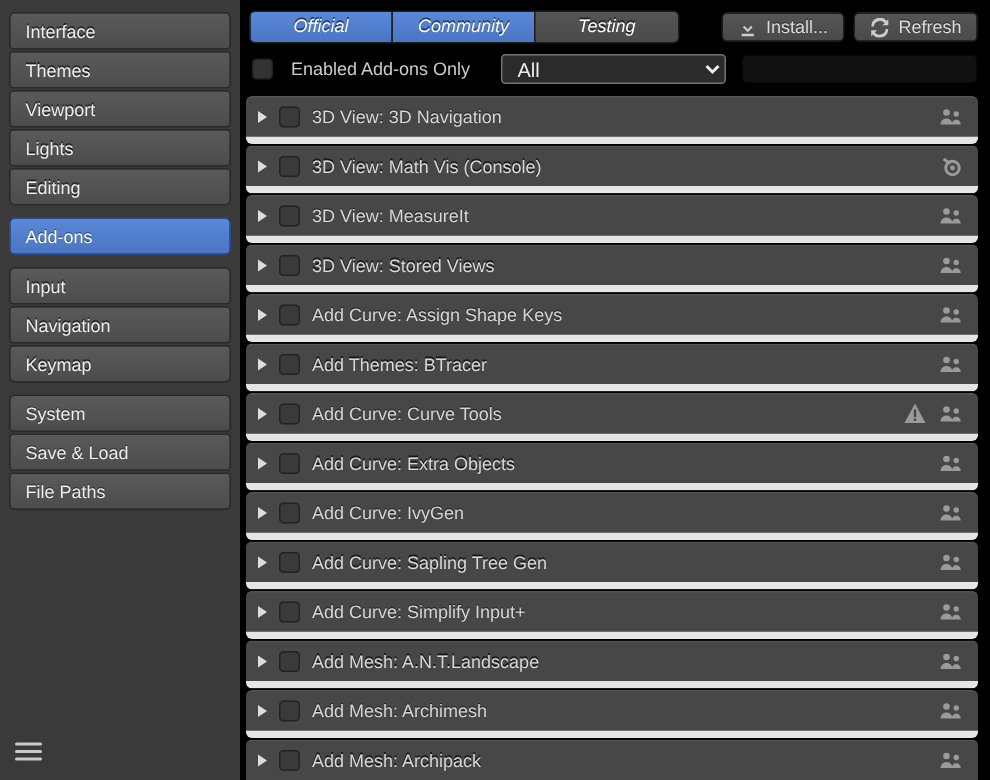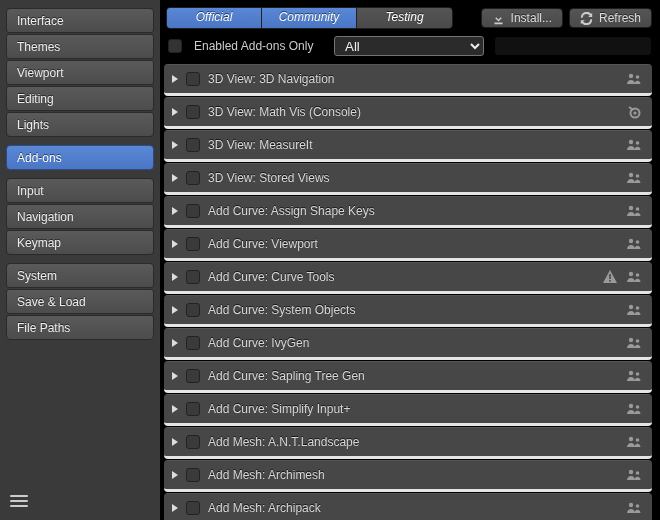--- a/index.html
+++ b/index.html
@@ -114,21 +114,21 @@
   
   .list { flex:1; overflow:hidden; padding:0 8px 8px 4px; }
   .row {
     height:32px;
     display:flex; align-items:center; gap:8px;
     padding:0 10px 0 8px;
     background:#474747;
     border-radius:4px;
     margin-bottom:1px;
     border-top:1px solid #555;
-    border-bottom:3px solid #e5e5e5;
+    border-bottom:5px solid #e5e5e5;
   }
   .disc {
     width:0;height:0;
     border-left:6px solid #ddd;
     border-top:4px solid transparent;
     border-bottom:4px solid transparent;
     cursor:pointer; flex:0 0 auto;
   }
   .row .chk { background:#3a3a3a; }
   .addon-name {
@@ -142,22 +142,22 @@
 </head>
 <body>
 
 <div class="root">
   <div class="sidebar">
     <div id="side-groups">
         <div class="side-group">
           <div class="side-item">Interface</div>
           <div class="side-item">Themes</div>
           <div class="side-item">Viewport</div>
+          <div class="side-item">Lights</div>
           <div class="side-item">Editing</div>
-          <div class="side-item">Lights</div>
         </div>
         <div class="side-group">
           <div class="side-item active">Add-ons</div>
         </div>
         <div class="side-group">
           <div class="side-item">Input</div>
           <div class="side-item">Navigation</div>
           <div class="side-item">Keymap</div>
         </div>
         <div class="side-group">
@@ -271,21 +271,21 @@
               <circle cx="5" cy="5" r="2.2"></circle>
               <path d="M1 13c0-2.2 1.8-4 4-4s4 1.8 4 4H1z"></path>
               <circle cx="11.5" cy="6" r="1.8"></circle>
               <path d="M8.5 13c0-1.8 1.3-3.2 3-3.2s3 1.4 3 3.2H8.5z"></path>
             </svg>
           </div>
         </div>
         <div class="row">
           <div class="disc"></div>
           <div class="chk"></div>
-          <div class="addon-name">Add Curve: Viewport</div>
+          <div class="addon-name">Add Themes: BTracer</div>
           <div class="badges">
             <svg viewBox="0 0 16 16">
               <circle cx="5" cy="5" r="2.2"></circle>
               <path d="M1 13c0-2.2 1.8-4 4-4s4 1.8 4 4H1z"></path>
               <circle cx="11.5" cy="6" r="1.8"></circle>
               <path d="M8.5 13c0-1.8 1.3-3.2 3-3.2s3 1.4 3 3.2H8.5z"></path>
             </svg>
           </div>
         </div>
         <div class="row">
@@ -302,21 +302,21 @@
               <circle cx="5" cy="5" r="2.2"></circle>
               <path d="M1 13c0-2.2 1.8-4 4-4s4 1.8 4 4H1z"></path>
               <circle cx="11.5" cy="6" r="1.8"></circle>
               <path d="M8.5 13c0-1.8 1.3-3.2 3-3.2s3 1.4 3 3.2H8.5z"></path>
             </svg>
           </div>
         </div>
         <div class="row">
           <div class="disc"></div>
           <div class="chk"></div>
-          <div class="addon-name">Add Curve: System Objects</div>
+          <div class="addon-name">Add Curve: Extra Objects</div>
           <div class="badges">
             <svg viewBox="0 0 16 16">
               <circle cx="5" cy="5" r="2.2"></circle>
               <path d="M1 13c0-2.2 1.8-4 4-4s4 1.8 4 4H1z"></path>
               <circle cx="11.5" cy="6" r="1.8"></circle>
               <path d="M8.5 13c0-1.8 1.3-3.2 3-3.2s3 1.4 3 3.2H8.5z"></path>
             </svg>
           </div>
         </div>
         <div class="row">

